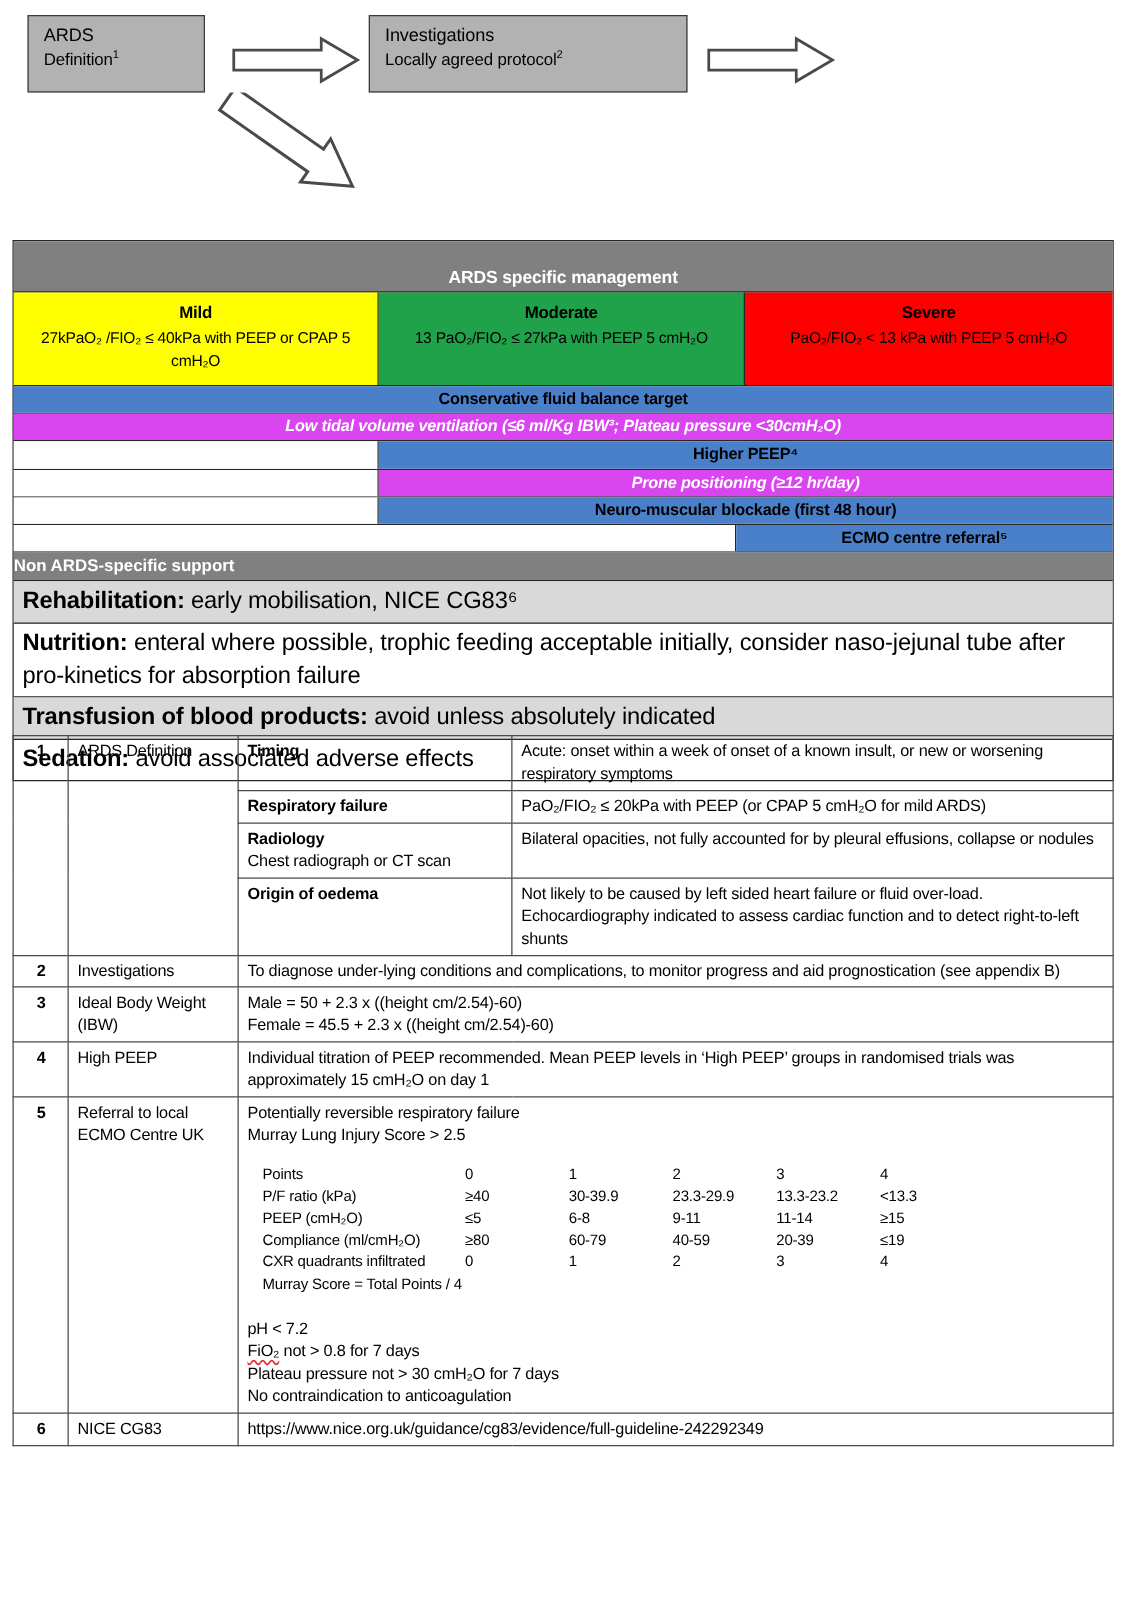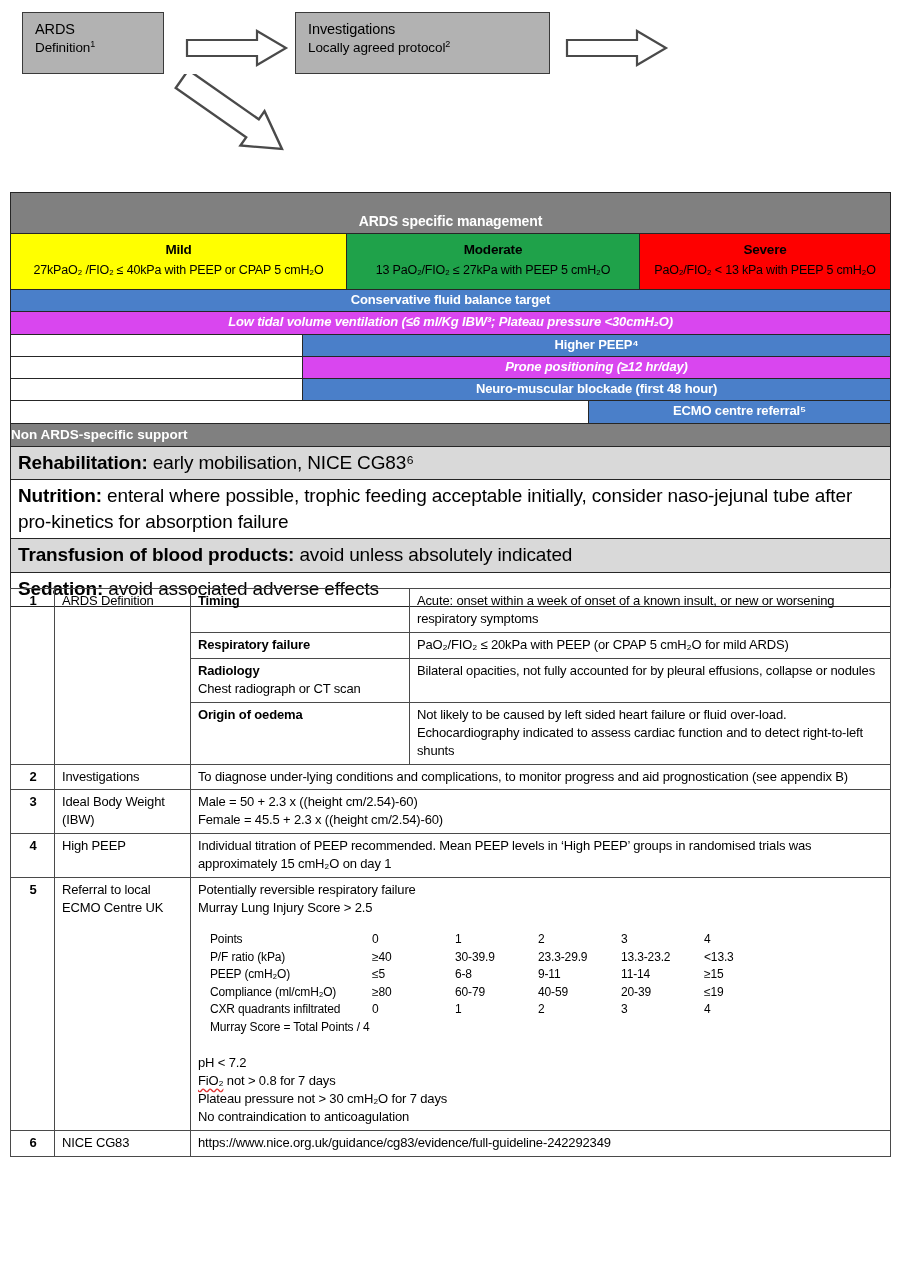--- a/index.html
+++ b/index.html
@@ -40,30 +40,30 @@
     background:#808080;color:#ffffff;font-weight:bold;font-size:14px;
     text-align:center;padding:20px 0 4px;
     border-bottom:1.5px solid #262626;letter-spacing:-.1px;
   }
   .sevrow{display:flex;border-bottom:1.5px solid #262626;}
   .sevcell{
     box-sizing:border-box;text-align:center;padding:6px 6px 9px;
     font-size:12.5px;line-height:1.5;letter-spacing:-.2px;
   }
   .sevcell .nm{font-weight:bold;font-size:13.5px;display:block;margin-bottom:1px;}
-  .sev-mild{width:336px;background:#ffff00;border-right:1.5px solid #262626;}
+  .sev-mild{width:292px;background:#ffff00;border-right:1.5px solid #262626;}
   .sev-mod{width:293px;background:#1fa24a;border-right:1.5px solid #262626;}
   .sev-sev{width:auto;flex:1;background:#fe0000;}
 
   .therapy{display:flex;border-bottom:1.5px solid #262626;min-height:20px;}
   .tcell{
     box-sizing:border-box;text-align:center;font-size:13px;font-weight:bold;
     padding:2px 0 3px;letter-spacing:-.15px;line-height:1.25;
   }
-  .blue-light{background:#4a7fc9;color:#ffffff;}
+  .blue-light{background:#4a7fc9;color:#000000;}
   .blue-dark{background:#d946ef;color:#ffffff;font-style:italic;}
   .blank{background:#ffffff;border-right:1.5px solid #262626;}
   .w-full{width:100%;}
   .w-left{width:292px;}
   .w-right{flex:1;}
   .w-leftwide{width:578px;}
 
   .hdrband2{
     background:#808080;color:#ffffff;font-weight:bold;font-size:13.5px;
     text-align:left;padding:3px 0 4px;border-bottom:1.5px solid #262626;

